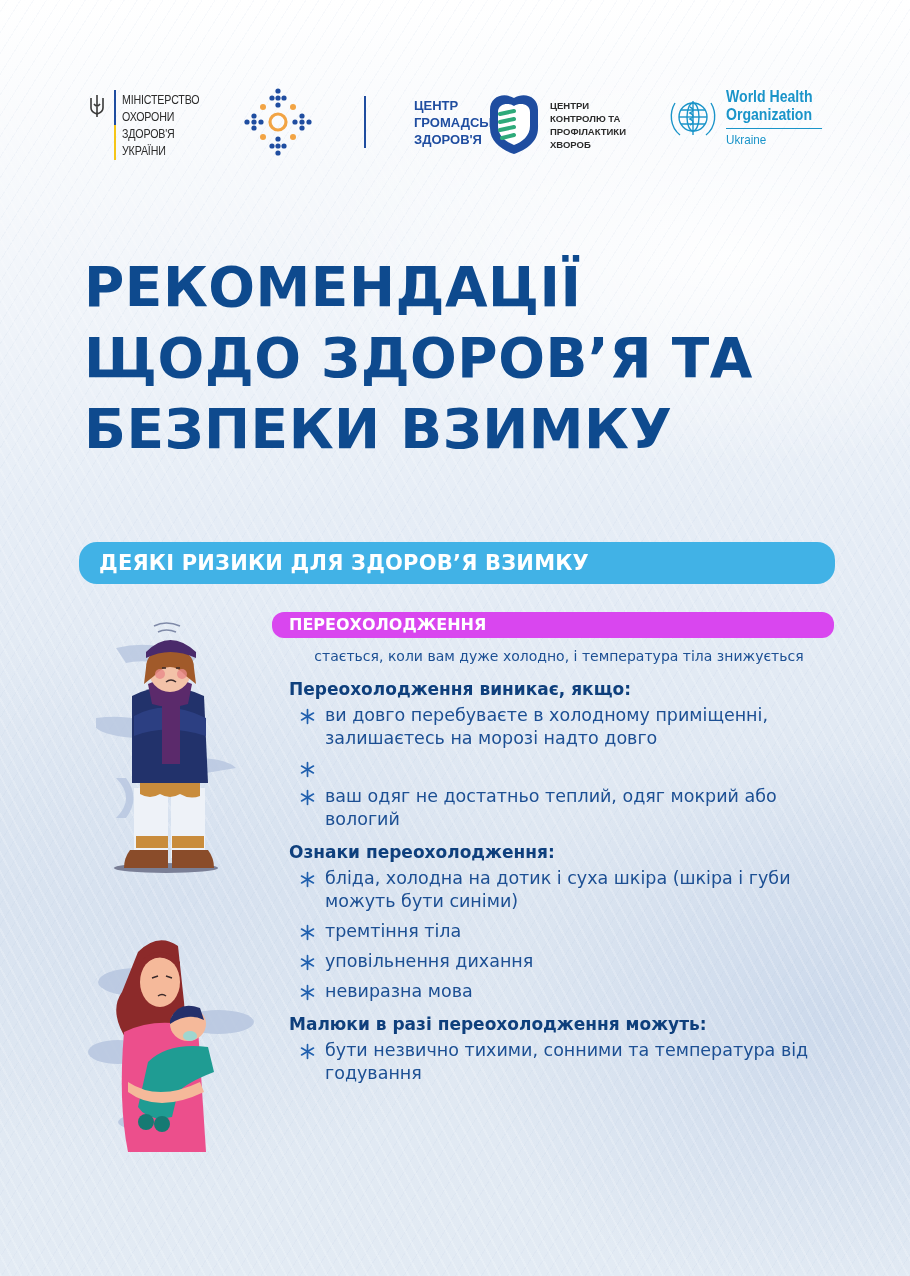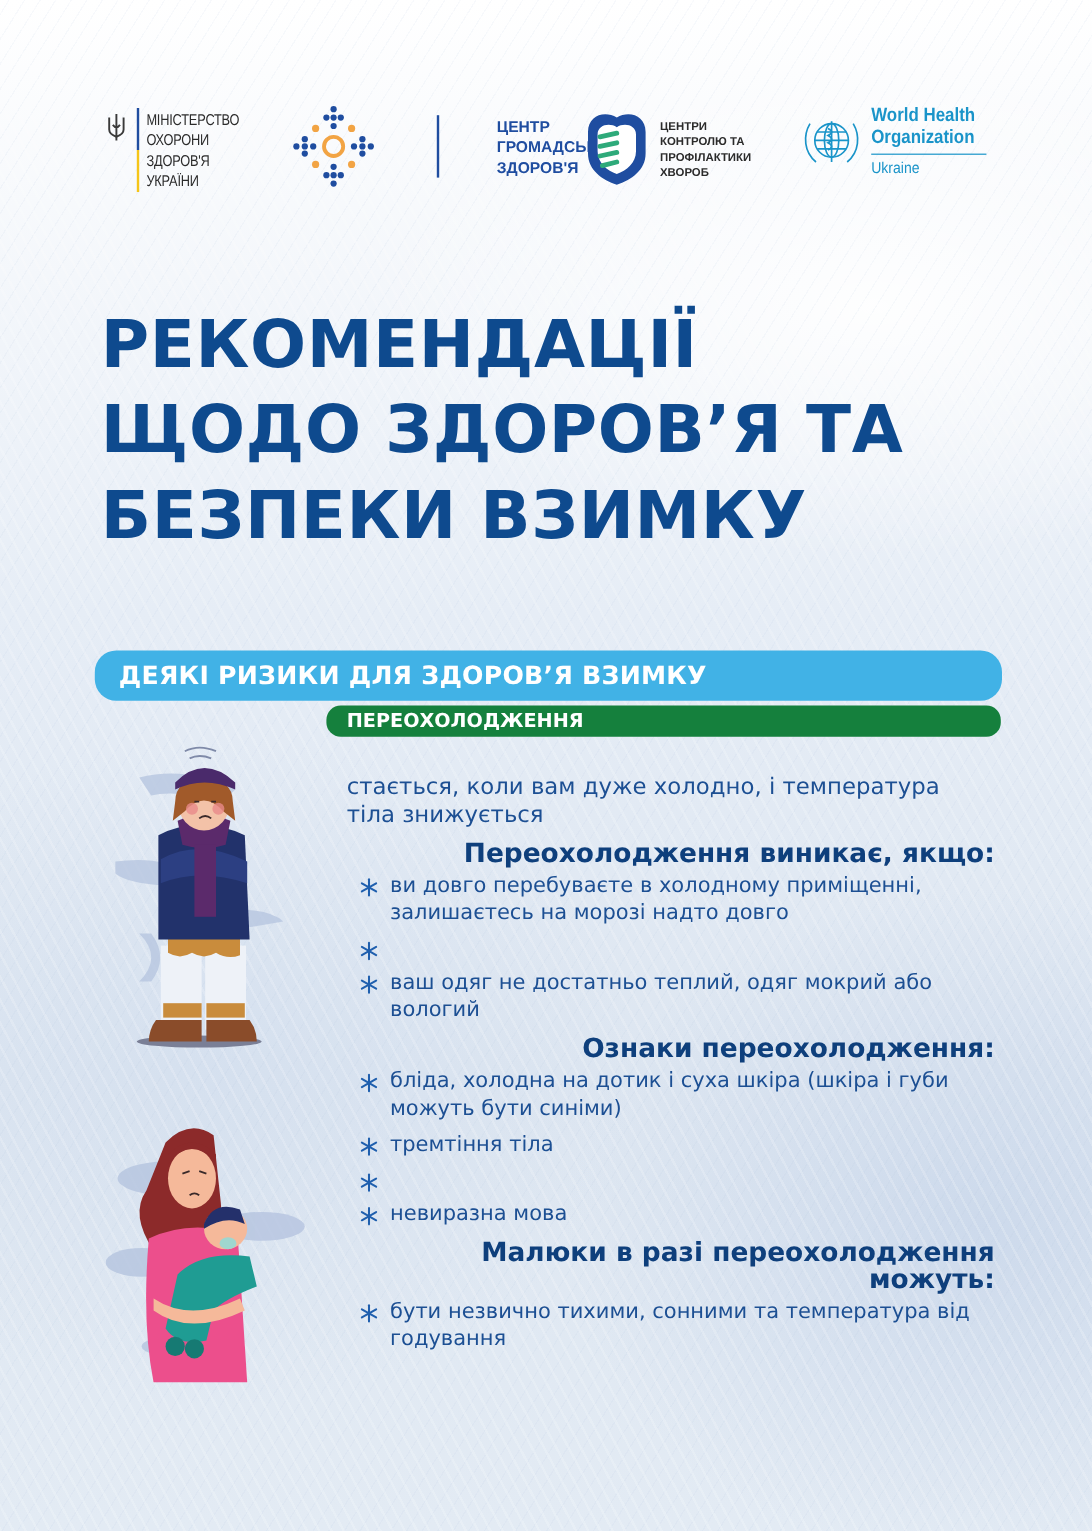--- a/index.html
+++ b/index.html
@@ -54,29 +54,29 @@
   
   .section-banner {
     position: absolute; left: 79px; top: 542px; width: 756px; height: 42px;
     border-radius: 18px; background: #41b2e6;
     color: #ffffff; font-weight: bold; font-size: 21px; line-height: 42px;
     padding-left: 20px; letter-spacing: 0.2px;
   }
 
   
   .sub-banner {
-    position: absolute; left: 272px; top: 588px; width: 562px; height: 26px;
-    border-radius: 12px; background: #15803d;
+    position: absolute; left: 272px; top: 612px; width: 562px; height: 26px;
+    border-radius: 12px; background: #d946ef;
     color: #ffffff; font-weight: bold; font-size: 16px; line-height: 26px;
     padding-left: 17px;
   }
 
   .content { position: absolute; left: 289px; top: 645px; width: 540px; color: #0e4a8e; }
-  .intro { font-size: 19px; line-height: 23px; color: #1c4f93; margin-bottom: 10px; }
-  .subhead { font-weight: bold; font-size: 22px; line-height: 22px; color: #0e3f7c; margin-bottom: 4px; text-align: right; }
+  .intro { font-size: 14px; line-height: 23px; color: #1c4f93; margin-bottom: 10px; text-align: center; }
+  .subhead { font-weight: bold; font-size: 17px; line-height: 22px; color: #0e3f7c; margin-bottom: 4px; }
   ul.bullets { list-style: none; margin-bottom: 10px; }
   ul.bullets li { display: flex; font-size: 17.5px; line-height: 23px; color: #1c4f93; margin-bottom: 7px; }
   ul.bullets li .snow { width: 36px; flex: 0 0 36px; display: flex; justify-content: center; padding-top: 4px; }
   ul.bullets li .snow svg { width: 17px; height: 17px; }
 
   .illus { position: absolute; }
 </style>
 </head>
 <body>
 
@@ -309,20 +309,21 @@
     <li>
         <span class="snow">
           <svg viewBox="0 0 20 20">
             <g stroke="#1f5fae" stroke-width="2" stroke-linecap="round">
               <line x1="10" y1="2" x2="10" y2="18"></line>
               <line x1="3" y1="6" x2="17" y2="14"></line>
               <line x1="3" y1="14" x2="17" y2="6"></line>
             </g>
           </svg>
         </span>
+        <span>уповільнення дихання</span>
       </li>
     <li>
         <span class="snow">
           <svg viewBox="0 0 20 20">
             <g stroke="#1f5fae" stroke-width="2" stroke-linecap="round">
               <line x1="10" y1="2" x2="10" y2="18"></line>
               <line x1="3" y1="6" x2="17" y2="14"></line>
               <line x1="3" y1="14" x2="17" y2="6"></line>
             </g>
           </svg>

